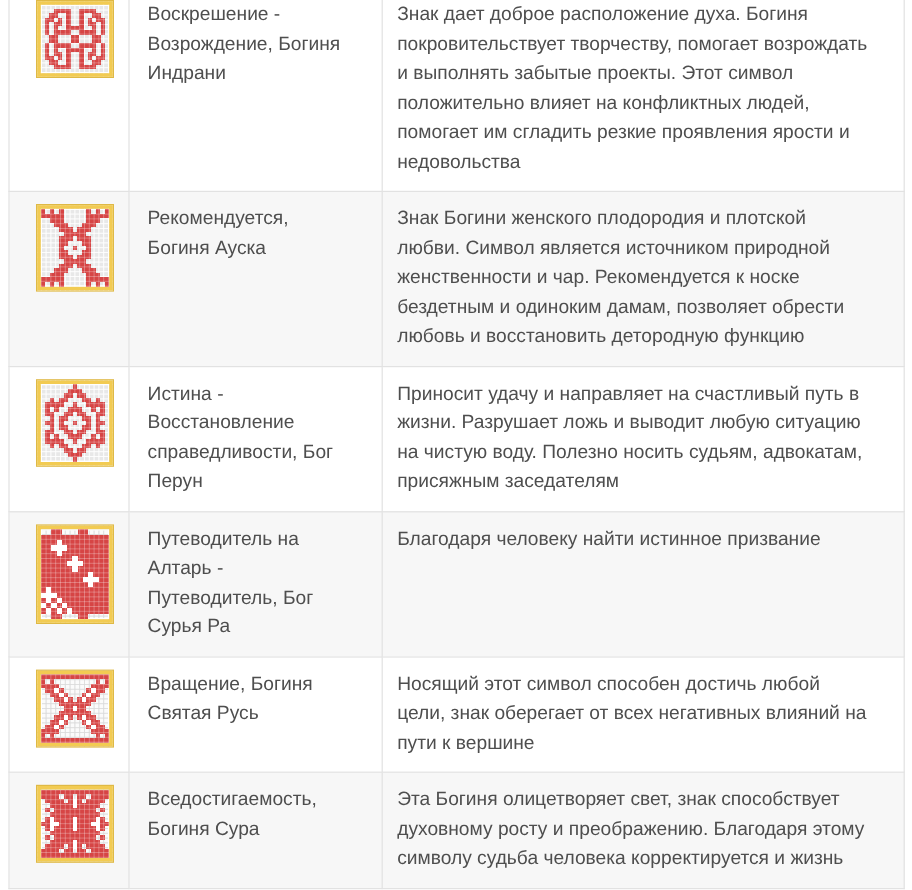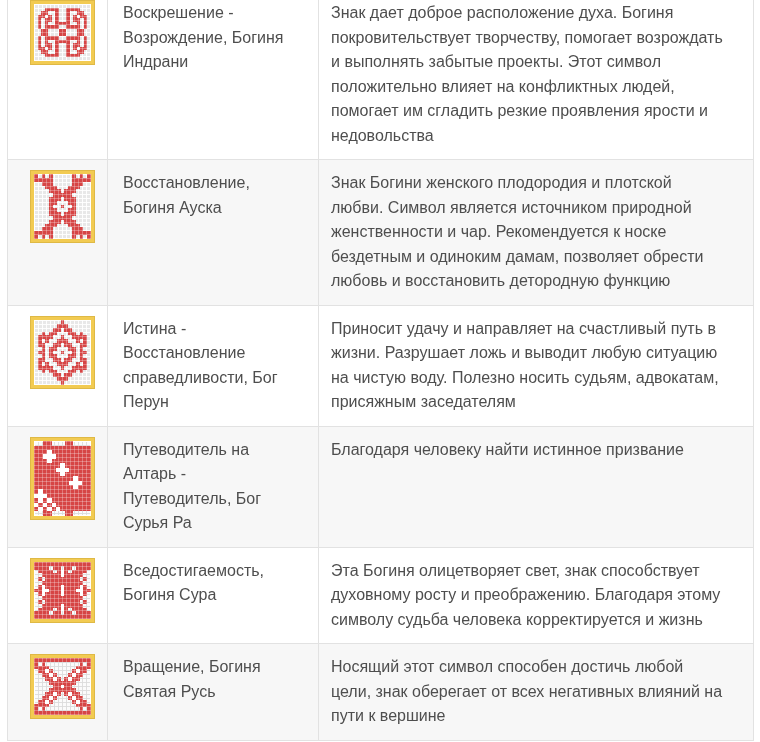--- a/index.html
+++ b/index.html
@@ -272,21 +272,21 @@
                 <rect x="14" y="15" width="1" height="1" fill="#d64545"></rect>
                 <rect x="0" y="16" width="1" height="1" fill="#d64545"></rect>
                 <rect x="2" y="16" width="1" height="1" fill="#d64545"></rect>
                 <rect x="4" y="16" width="1" height="1" fill="#d64545"></rect>
                 <rect x="10" y="16" width="1" height="1" fill="#d64545"></rect>
                 <rect x="12" y="16" width="1" height="1" fill="#d64545"></rect>
                 <rect x="14" y="16" width="1" height="1" fill="#d64545"></rect>
               </svg>
             </div>
           </td>
-          <td class="cell-name"><span>Восстановление, Богиня Ауска</span></td>
+          <td class="cell-name"><span>Рекомендуется, Богиня Ауска</span></td>
           <td class="cell-desc"><span>Знак Богини женского плодородия и плотской любви. Символ является источником природной женственности и чар. Рекомендуется к носке бездетным и одиноким дамам, позволяет обрести любовь и восстановить детородную функцию</span></td>
         </tr>
         <tr>
           <td class="cell-symbol">
             <div class="symbol fabric-gray">
               <svg viewBox="0 0 15 17" width="57" height="65" shape-rendering="crispEdges" xmlns="http://www.w3.org/2000/svg">
                 <rect x="7" y="0" width="1" height="1" fill="#d64545"></rect>
                 <rect x="6" y="1" width="1" height="1" fill="#d64545"></rect>
                 <rect x="7" y="1" width="1" height="1" fill="#d64545"></rect>
                 <rect x="8" y="1" width="1" height="1" fill="#d64545"></rect>
@@ -613,20 +613,151 @@
                 <rect x="6" y="0" width="1" height="1" fill="#d64545"></rect>
                 <rect x="7" y="0" width="1" height="1" fill="#d64545"></rect>
                 <rect x="8" y="0" width="1" height="1" fill="#d64545"></rect>
                 <rect x="9" y="0" width="1" height="1" fill="#d64545"></rect>
                 <rect x="10" y="0" width="1" height="1" fill="#d64545"></rect>
                 <rect x="11" y="0" width="1" height="1" fill="#d64545"></rect>
                 <rect x="12" y="0" width="1" height="1" fill="#d64545"></rect>
                 <rect x="13" y="0" width="1" height="1" fill="#d64545"></rect>
                 <rect x="14" y="0" width="1" height="1" fill="#d64545"></rect>
                 <rect x="0" y="1" width="1" height="1" fill="#d64545"></rect>
+                <rect x="2" y="1" width="1" height="1" fill="#d64545"></rect>
+                <rect x="12" y="1" width="1" height="1" fill="#d64545"></rect>
+                <rect x="14" y="1" width="1" height="1" fill="#d64545"></rect>
+                <rect x="0" y="2" width="1" height="1" fill="#d64545"></rect>
+                <rect x="1" y="2" width="1" height="1" fill="#d64545"></rect>
+                <rect x="2" y="2" width="1" height="1" fill="#d64545"></rect>
+                <rect x="3" y="2" width="1" height="1" fill="#d64545"></rect>
+                <rect x="11" y="2" width="1" height="1" fill="#d64545"></rect>
+                <rect x="12" y="2" width="1" height="1" fill="#d64545"></rect>
+                <rect x="13" y="2" width="1" height="1" fill="#d64545"></rect>
+                <rect x="14" y="2" width="1" height="1" fill="#d64545"></rect>
+                <rect x="1" y="3" width="1" height="1" fill="#d64545"></rect>
+                <rect x="2" y="3" width="1" height="1" fill="#d64545"></rect>
+                <rect x="3" y="3" width="1" height="1" fill="#ffffff"></rect>
+                <rect x="4" y="3" width="1" height="1" fill="#d64545"></rect>
+                <rect x="10" y="3" width="1" height="1" fill="#d64545"></rect>
+                <rect x="11" y="3" width="1" height="1" fill="#ffffff"></rect>
+                <rect x="12" y="3" width="1" height="1" fill="#d64545"></rect>
+                <rect x="13" y="3" width="1" height="1" fill="#d64545"></rect>
+                <rect x="2" y="4" width="1" height="1" fill="#d64545"></rect>
+                <rect x="3" y="4" width="1" height="1" fill="#d64545"></rect>
+                <rect x="4" y="4" width="1" height="1" fill="#ffffff"></rect>
+                <rect x="5" y="4" width="1" height="1" fill="#d64545"></rect>
+                <rect x="9" y="4" width="1" height="1" fill="#d64545"></rect>
+                <rect x="10" y="4" width="1" height="1" fill="#ffffff"></rect>
+                <rect x="11" y="4" width="1" height="1" fill="#d64545"></rect>
+                <rect x="12" y="4" width="1" height="1" fill="#d64545"></rect>
+                <rect x="3" y="5" width="1" height="1" fill="#d64545"></rect>
+                <rect x="4" y="5" width="1" height="1" fill="#d64545"></rect>
+                <rect x="5" y="5" width="1" height="1" fill="#ffffff"></rect>
+                <rect x="6" y="5" width="1" height="1" fill="#d64545"></rect>
+                <rect x="8" y="5" width="1" height="1" fill="#d64545"></rect>
+                <rect x="9" y="5" width="1" height="1" fill="#ffffff"></rect>
+                <rect x="10" y="5" width="1" height="1" fill="#d64545"></rect>
+                <rect x="11" y="5" width="1" height="1" fill="#d64545"></rect>
+                <rect x="4" y="6" width="1" height="1" fill="#d64545"></rect>
+                <rect x="5" y="6" width="1" height="1" fill="#d64545"></rect>
+                <rect x="6" y="6" width="1" height="1" fill="#d64545"></rect>
+                <rect x="7" y="6" width="1" height="1" fill="#d64545"></rect>
+                <rect x="8" y="6" width="1" height="1" fill="#d64545"></rect>
+                <rect x="9" y="6" width="1" height="1" fill="#d64545"></rect>
+                <rect x="10" y="6" width="1" height="1" fill="#d64545"></rect>
+                <rect x="5" y="7" width="1" height="1" fill="#d64545"></rect>
+                <rect x="6" y="7" width="1" height="1" fill="#d64545"></rect>
+                <rect x="7" y="7" width="1" height="1" fill="#ffffff"></rect>
+                <rect x="8" y="7" width="1" height="1" fill="#d64545"></rect>
+                <rect x="9" y="7" width="1" height="1" fill="#d64545"></rect>
+                <rect x="4" y="8" width="1" height="1" fill="#d64545"></rect>
+                <rect x="5" y="8" width="1" height="1" fill="#d64545"></rect>
+                <rect x="6" y="8" width="1" height="1" fill="#d64545"></rect>
+                <rect x="7" y="8" width="1" height="1" fill="#d64545"></rect>
+                <rect x="8" y="8" width="1" height="1" fill="#d64545"></rect>
+                <rect x="9" y="8" width="1" height="1" fill="#d64545"></rect>
+                <rect x="10" y="8" width="1" height="1" fill="#d64545"></rect>
+                <rect x="3" y="9" width="1" height="1" fill="#d64545"></rect>
+                <rect x="4" y="9" width="1" height="1" fill="#d64545"></rect>
+                <rect x="5" y="9" width="1" height="1" fill="#ffffff"></rect>
+                <rect x="6" y="9" width="1" height="1" fill="#d64545"></rect>
+                <rect x="8" y="9" width="1" height="1" fill="#d64545"></rect>
+                <rect x="9" y="9" width="1" height="1" fill="#ffffff"></rect>
+                <rect x="10" y="9" width="1" height="1" fill="#d64545"></rect>
+                <rect x="11" y="9" width="1" height="1" fill="#d64545"></rect>
+                <rect x="2" y="10" width="1" height="1" fill="#d64545"></rect>
+                <rect x="3" y="10" width="1" height="1" fill="#d64545"></rect>
+                <rect x="4" y="10" width="1" height="1" fill="#ffffff"></rect>
+                <rect x="5" y="10" width="1" height="1" fill="#d64545"></rect>
+                <rect x="9" y="10" width="1" height="1" fill="#d64545"></rect>
+                <rect x="10" y="10" width="1" height="1" fill="#ffffff"></rect>
+                <rect x="11" y="10" width="1" height="1" fill="#d64545"></rect>
+                <rect x="12" y="10" width="1" height="1" fill="#d64545"></rect>
+                <rect x="1" y="11" width="1" height="1" fill="#d64545"></rect>
+                <rect x="2" y="11" width="1" height="1" fill="#d64545"></rect>
+                <rect x="3" y="11" width="1" height="1" fill="#ffffff"></rect>
+                <rect x="4" y="11" width="1" height="1" fill="#d64545"></rect>
+                <rect x="10" y="11" width="1" height="1" fill="#d64545"></rect>
+                <rect x="11" y="11" width="1" height="1" fill="#ffffff"></rect>
+                <rect x="12" y="11" width="1" height="1" fill="#d64545"></rect>
+                <rect x="13" y="11" width="1" height="1" fill="#d64545"></rect>
+                <rect x="0" y="12" width="1" height="1" fill="#d64545"></rect>
+                <rect x="1" y="12" width="1" height="1" fill="#d64545"></rect>
+                <rect x="2" y="12" width="1" height="1" fill="#d64545"></rect>
+                <rect x="3" y="12" width="1" height="1" fill="#d64545"></rect>
+                <rect x="11" y="12" width="1" height="1" fill="#d64545"></rect>
+                <rect x="12" y="12" width="1" height="1" fill="#d64545"></rect>
+                <rect x="13" y="12" width="1" height="1" fill="#d64545"></rect>
+                <rect x="14" y="12" width="1" height="1" fill="#d64545"></rect>
+                <rect x="0" y="13" width="1" height="1" fill="#d64545"></rect>
+                <rect x="2" y="13" width="1" height="1" fill="#d64545"></rect>
+                <rect x="12" y="13" width="1" height="1" fill="#d64545"></rect>
+                <rect x="14" y="13" width="1" height="1" fill="#d64545"></rect>
+                <rect x="0" y="14" width="1" height="1" fill="#d64545"></rect>
+                <rect x="1" y="14" width="1" height="1" fill="#d64545"></rect>
+                <rect x="2" y="14" width="1" height="1" fill="#d64545"></rect>
+                <rect x="3" y="14" width="1" height="1" fill="#d64545"></rect>
+                <rect x="4" y="14" width="1" height="1" fill="#d64545"></rect>
+                <rect x="5" y="14" width="1" height="1" fill="#d64545"></rect>
+                <rect x="6" y="14" width="1" height="1" fill="#d64545"></rect>
+                <rect x="7" y="14" width="1" height="1" fill="#d64545"></rect>
+                <rect x="8" y="14" width="1" height="1" fill="#d64545"></rect>
+                <rect x="9" y="14" width="1" height="1" fill="#d64545"></rect>
+                <rect x="10" y="14" width="1" height="1" fill="#d64545"></rect>
+                <rect x="11" y="14" width="1" height="1" fill="#d64545"></rect>
+                <rect x="12" y="14" width="1" height="1" fill="#d64545"></rect>
+                <rect x="13" y="14" width="1" height="1" fill="#d64545"></rect>
+                <rect x="14" y="14" width="1" height="1" fill="#d64545"></rect>
+              </svg>
+            </div>
+          </td>
+          <td class="cell-name"><span>Вращение, Богиня Святая Русь</span></td>
+          <td class="cell-desc"><span>Носящий этот символ способен достичь любой цели, знак оберегает от всех негативных влияний на пути к вершине</span></td>
+        </tr>
+        <tr>
+          <td class="cell-symbol">
+            <div class="symbol fabric-white">
+              <svg viewBox="0 0 15 15" width="57" height="57" shape-rendering="crispEdges" xmlns="http://www.w3.org/2000/svg">
+                <rect x="0" y="0" width="1" height="1" fill="#d64545"></rect>
+                <rect x="1" y="0" width="1" height="1" fill="#d64545"></rect>
+                <rect x="2" y="0" width="1" height="1" fill="#d64545"></rect>
+                <rect x="3" y="0" width="1" height="1" fill="#d64545"></rect>
+                <rect x="4" y="0" width="1" height="1" fill="#d64545"></rect>
+                <rect x="5" y="0" width="1" height="1" fill="#d64545"></rect>
+                <rect x="6" y="0" width="1" height="1" fill="#d64545"></rect>
+                <rect x="7" y="0" width="1" height="1" fill="#d64545"></rect>
+                <rect x="8" y="0" width="1" height="1" fill="#d64545"></rect>
+                <rect x="9" y="0" width="1" height="1" fill="#d64545"></rect>
+                <rect x="10" y="0" width="1" height="1" fill="#d64545"></rect>
+                <rect x="11" y="0" width="1" height="1" fill="#d64545"></rect>
+                <rect x="12" y="0" width="1" height="1" fill="#d64545"></rect>
+                <rect x="13" y="0" width="1" height="1" fill="#d64545"></rect>
+                <rect x="14" y="0" width="1" height="1" fill="#d64545"></rect>
+                <rect x="0" y="1" width="1" height="1" fill="#d64545"></rect>
                 <rect x="1" y="1" width="1" height="1" fill="#d64545"></rect>
                 <rect x="2" y="1" width="1" height="1" fill="#d64545"></rect>
                 <rect x="3" y="1" width="1" height="1" fill="#d64545"></rect>
                 <rect x="5" y="1" width="1" height="1" fill="#d64545"></rect>
                 <rect x="6" y="1" width="1" height="1" fill="#d64545"></rect>
                 <rect x="8" y="1" width="1" height="1" fill="#d64545"></rect>
                 <rect x="9" y="1" width="1" height="1" fill="#d64545"></rect>
                 <rect x="11" y="1" width="1" height="1" fill="#d64545"></rect>
                 <rect x="12" y="1" width="1" height="1" fill="#d64545"></rect>
                 <rect x="13" y="1" width="1" height="1" fill="#d64545"></rect>
@@ -786,146 +917,15 @@
                 <rect x="11" y="14" width="1" height="1" fill="#d64545"></rect>
                 <rect x="12" y="14" width="1" height="1" fill="#d64545"></rect>
                 <rect x="13" y="14" width="1" height="1" fill="#d64545"></rect>
                 <rect x="14" y="14" width="1" height="1" fill="#d64545"></rect>
               </svg>
             </div>
           </td>
           <td class="cell-name"><span>Вседостигаемость, Богиня Сура</span></td>
           <td class="cell-desc"><span>Эта Богиня олицетворяет свет, знак способствует духовному росту и преображению. Благодаря этому символу судьба человека корректируется и жизнь</span></td>
         </tr>
-        <tr>
-          <td class="cell-symbol">
-            <div class="symbol fabric-white">
-              <svg viewBox="0 0 15 15" width="57" height="57" shape-rendering="crispEdges" xmlns="http://www.w3.org/2000/svg">
-                <rect x="0" y="0" width="1" height="1" fill="#d64545"></rect>
-                <rect x="1" y="0" width="1" height="1" fill="#d64545"></rect>
-                <rect x="2" y="0" width="1" height="1" fill="#d64545"></rect>
-                <rect x="3" y="0" width="1" height="1" fill="#d64545"></rect>
-                <rect x="4" y="0" width="1" height="1" fill="#d64545"></rect>
-                <rect x="5" y="0" width="1" height="1" fill="#d64545"></rect>
-                <rect x="6" y="0" width="1" height="1" fill="#d64545"></rect>
-                <rect x="7" y="0" width="1" height="1" fill="#d64545"></rect>
-                <rect x="8" y="0" width="1" height="1" fill="#d64545"></rect>
-                <rect x="9" y="0" width="1" height="1" fill="#d64545"></rect>
-                <rect x="10" y="0" width="1" height="1" fill="#d64545"></rect>
-                <rect x="11" y="0" width="1" height="1" fill="#d64545"></rect>
-                <rect x="12" y="0" width="1" height="1" fill="#d64545"></rect>
-                <rect x="13" y="0" width="1" height="1" fill="#d64545"></rect>
-                <rect x="14" y="0" width="1" height="1" fill="#d64545"></rect>
-                <rect x="0" y="1" width="1" height="1" fill="#d64545"></rect>
-                <rect x="2" y="1" width="1" height="1" fill="#d64545"></rect>
-                <rect x="12" y="1" width="1" height="1" fill="#d64545"></rect>
-                <rect x="14" y="1" width="1" height="1" fill="#d64545"></rect>
-                <rect x="0" y="2" width="1" height="1" fill="#d64545"></rect>
-                <rect x="1" y="2" width="1" height="1" fill="#d64545"></rect>
-                <rect x="2" y="2" width="1" height="1" fill="#d64545"></rect>
-                <rect x="3" y="2" width="1" height="1" fill="#d64545"></rect>
-                <rect x="11" y="2" width="1" height="1" fill="#d64545"></rect>
-                <rect x="12" y="2" width="1" height="1" fill="#d64545"></rect>
-                <rect x="13" y="2" width="1" height="1" fill="#d64545"></rect>
-                <rect x="14" y="2" width="1" height="1" fill="#d64545"></rect>
-                <rect x="1" y="3" width="1" height="1" fill="#d64545"></rect>
-                <rect x="2" y="3" width="1" height="1" fill="#d64545"></rect>
-                <rect x="3" y="3" width="1" height="1" fill="#ffffff"></rect>
-                <rect x="4" y="3" width="1" height="1" fill="#d64545"></rect>
-                <rect x="10" y="3" width="1" height="1" fill="#d64545"></rect>
-                <rect x="11" y="3" width="1" height="1" fill="#ffffff"></rect>
-                <rect x="12" y="3" width="1" height="1" fill="#d64545"></rect>
-                <rect x="13" y="3" width="1" height="1" fill="#d64545"></rect>
-                <rect x="2" y="4" width="1" height="1" fill="#d64545"></rect>
-                <rect x="3" y="4" width="1" height="1" fill="#d64545"></rect>
-                <rect x="4" y="4" width="1" height="1" fill="#ffffff"></rect>
-                <rect x="5" y="4" width="1" height="1" fill="#d64545"></rect>
-                <rect x="9" y="4" width="1" height="1" fill="#d64545"></rect>
-                <rect x="10" y="4" width="1" height="1" fill="#ffffff"></rect>
-                <rect x="11" y="4" width="1" height="1" fill="#d64545"></rect>
-                <rect x="12" y="4" width="1" height="1" fill="#d64545"></rect>
-                <rect x="3" y="5" width="1" height="1" fill="#d64545"></rect>
-                <rect x="4" y="5" width="1" height="1" fill="#d64545"></rect>
-                <rect x="5" y="5" width="1" height="1" fill="#ffffff"></rect>
-                <rect x="6" y="5" width="1" height="1" fill="#d64545"></rect>
-                <rect x="8" y="5" width="1" height="1" fill="#d64545"></rect>
-                <rect x="9" y="5" width="1" height="1" fill="#ffffff"></rect>
-                <rect x="10" y="5" width="1" height="1" fill="#d64545"></rect>
-                <rect x="11" y="5" width="1" height="1" fill="#d64545"></rect>
-                <rect x="4" y="6" width="1" height="1" fill="#d64545"></rect>
-                <rect x="5" y="6" width="1" height="1" fill="#d64545"></rect>
-                <rect x="6" y="6" width="1" height="1" fill="#d64545"></rect>
-                <rect x="7" y="6" width="1" height="1" fill="#d64545"></rect>
-                <rect x="8" y="6" width="1" height="1" fill="#d64545"></rect>
-                <rect x="9" y="6" width="1" height="1" fill="#d64545"></rect>
-                <rect x="10" y="6" width="1" height="1" fill="#d64545"></rect>
-                <rect x="5" y="7" width="1" height="1" fill="#d64545"></rect>
-                <rect x="6" y="7" width="1" height="1" fill="#d64545"></rect>
-                <rect x="7" y="7" width="1" height="1" fill="#ffffff"></rect>
-                <rect x="8" y="7" width="1" height="1" fill="#d64545"></rect>
-                <rect x="9" y="7" width="1" height="1" fill="#d64545"></rect>
-                <rect x="4" y="8" width="1" height="1" fill="#d64545"></rect>
-                <rect x="5" y="8" width="1" height="1" fill="#d64545"></rect>
-                <rect x="6" y="8" width="1" height="1" fill="#d64545"></rect>
-                <rect x="7" y="8" width="1" height="1" fill="#d64545"></rect>
-                <rect x="8" y="8" width="1" height="1" fill="#d64545"></rect>
-                <rect x="9" y="8" width="1" height="1" fill="#d64545"></rect>
-                <rect x="10" y="8" width="1" height="1" fill="#d64545"></rect>
-                <rect x="3" y="9" width="1" height="1" fill="#d64545"></rect>
-                <rect x="4" y="9" width="1" height="1" fill="#d64545"></rect>
-                <rect x="5" y="9" width="1" height="1" fill="#ffffff"></rect>
-                <rect x="6" y="9" width="1" height="1" fill="#d64545"></rect>
-                <rect x="8" y="9" width="1" height="1" fill="#d64545"></rect>
-                <rect x="9" y="9" width="1" height="1" fill="#ffffff"></rect>
-                <rect x="10" y="9" width="1" height="1" fill="#d64545"></rect>
-                <rect x="11" y="9" width="1" height="1" fill="#d64545"></rect>
-                <rect x="2" y="10" width="1" height="1" fill="#d64545"></rect>
-                <rect x="3" y="10" width="1" height="1" fill="#d64545"></rect>
-                <rect x="4" y="10" width="1" height="1" fill="#ffffff"></rect>
-                <rect x="5" y="10" width="1" height="1" fill="#d64545"></rect>
-                <rect x="9" y="10" width="1" height="1" fill="#d64545"></rect>
-                <rect x="10" y="10" width="1" height="1" fill="#ffffff"></rect>
-                <rect x="11" y="10" width="1" height="1" fill="#d64545"></rect>
-                <rect x="12" y="10" width="1" height="1" fill="#d64545"></rect>
-                <rect x="1" y="11" width="1" height="1" fill="#d64545"></rect>
-                <rect x="2" y="11" width="1" height="1" fill="#d64545"></rect>
-                <rect x="3" y="11" width="1" height="1" fill="#ffffff"></rect>
-                <rect x="4" y="11" width="1" height="1" fill="#d64545"></rect>
-                <rect x="10" y="11" width="1" height="1" fill="#d64545"></rect>
-                <rect x="11" y="11" width="1" height="1" fill="#ffffff"></rect>
-                <rect x="12" y="11" width="1" height="1" fill="#d64545"></rect>
-                <rect x="13" y="11" width="1" height="1" fill="#d64545"></rect>
-                <rect x="0" y="12" width="1" height="1" fill="#d64545"></rect>
-                <rect x="1" y="12" width="1" height="1" fill="#d64545"></rect>
-                <rect x="2" y="12" width="1" height="1" fill="#d64545"></rect>
-                <rect x="3" y="12" width="1" height="1" fill="#d64545"></rect>
-                <rect x="11" y="12" width="1" height="1" fill="#d64545"></rect>
-                <rect x="12" y="12" width="1" height="1" fill="#d64545"></rect>
-                <rect x="13" y="12" width="1" height="1" fill="#d64545"></rect>
-                <rect x="14" y="12" width="1" height="1" fill="#d64545"></rect>
-                <rect x="0" y="13" width="1" height="1" fill="#d64545"></rect>
-                <rect x="2" y="13" width="1" height="1" fill="#d64545"></rect>
-                <rect x="12" y="13" width="1" height="1" fill="#d64545"></rect>
-                <rect x="14" y="13" width="1" height="1" fill="#d64545"></rect>
-                <rect x="0" y="14" width="1" height="1" fill="#d64545"></rect>
-                <rect x="1" y="14" width="1" height="1" fill="#d64545"></rect>
-                <rect x="2" y="14" width="1" height="1" fill="#d64545"></rect>
-                <rect x="3" y="14" width="1" height="1" fill="#d64545"></rect>
-                <rect x="4" y="14" width="1" height="1" fill="#d64545"></rect>
-                <rect x="5" y="14" width="1" height="1" fill="#d64545"></rect>
-                <rect x="6" y="14" width="1" height="1" fill="#d64545"></rect>
-                <rect x="7" y="14" width="1" height="1" fill="#d64545"></rect>
-                <rect x="8" y="14" width="1" height="1" fill="#d64545"></rect>
-                <rect x="9" y="14" width="1" height="1" fill="#d64545"></rect>
-                <rect x="10" y="14" width="1" height="1" fill="#d64545"></rect>
-                <rect x="11" y="14" width="1" height="1" fill="#d64545"></rect>
-                <rect x="12" y="14" width="1" height="1" fill="#d64545"></rect>
-                <rect x="13" y="14" width="1" height="1" fill="#d64545"></rect>
-                <rect x="14" y="14" width="1" height="1" fill="#d64545"></rect>
-              </svg>
-            </div>
-          </td>
-          <td class="cell-name"><span>Вращение, Богиня Святая Русь</span></td>
-          <td class="cell-desc"><span>Носящий этот символ способен достичь любой цели, знак оберегает от всех негативных влияний на пути к вершине</span></td>
-        </tr>
       </tbody>
   </table>
 </div>
 
 </body></html>

